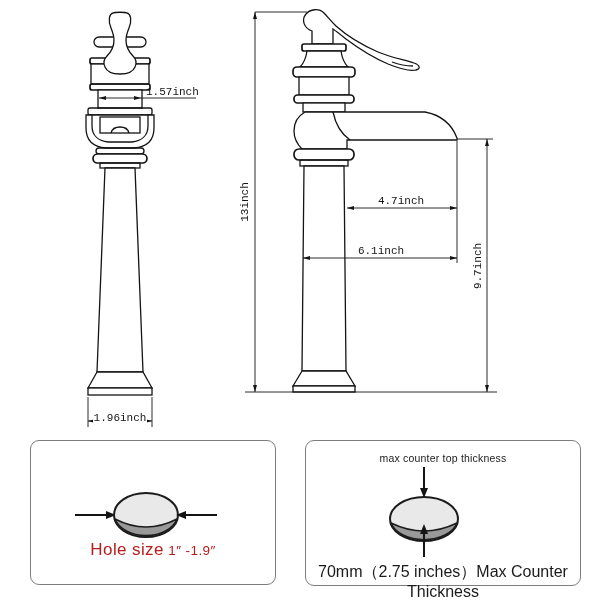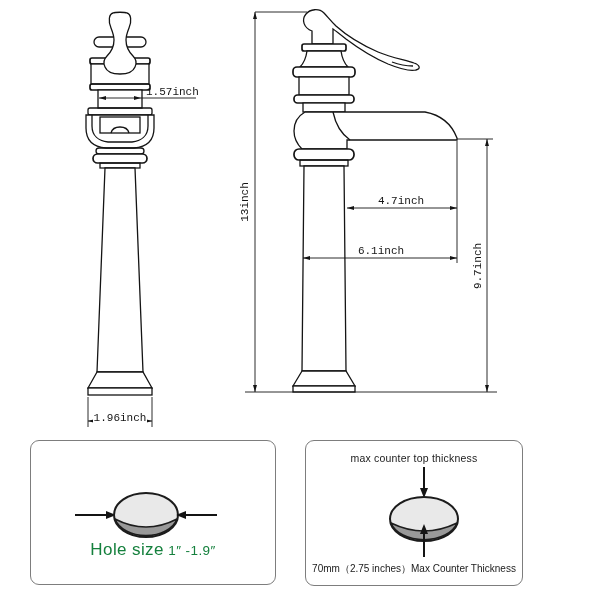--- a/index.html
+++ b/index.html
@@ -8,23 +8,23 @@
   svg text{user-select:none;}
   .dimtext{font-family:"Liberation Mono",monospace;font-size:11px;fill:#141414;}
   .ln{fill:none;stroke:#141414;stroke-width:1.3;}
   .lnb{fill:none;stroke:#141414;stroke-width:1.7;}
   .fw{fill:#ffffff;stroke:#141414;stroke-width:1.3;}
   .fwb{fill:#ffffff;stroke:#141414;stroke-width:1.7;}
   .dim{stroke:#141414;stroke-width:0.9;fill:none;}
   .ah{fill:#141414;stroke:none;}
   .infobox{position:absolute;border:1.5px solid #7d7d7d;border-radius:9px;background:#fff;box-sizing:border-box;}
   .box-title{position:absolute;left:0;width:100%;text-align:center;font-size:10.5px;color:#1a1a1a;letter-spacing:.2px;}
-  .box-caption{position:absolute;left:0;width:100%;text-align:center;font-size:10px;color:#1a1a1a;}
+  .box-caption{position:absolute;left:0;width:100%;text-align:center;font-size:16px;color:#1a1a1a;}
   .box-svg{position:absolute;left:0;top:0;}
-  .hole-size-line{position:absolute;left:0;top:99px;width:100%;text-align:center;color:#15803d;}
+  .hole-size-line{position:absolute;left:0;top:99px;width:100%;text-align:center;color:#b91c1c;}
   .hole-size-label{font-size:17px;letter-spacing:.4px;}
   .hole-size-range{font-size:13.5px;letter-spacing:.4px;}
 </style>
 </head>
 <body>
 
 <div class="stage">
 
   <svg width="600" height="437" viewBox="0 0 600 437" style="position:absolute;left:0;top:0;">
 
@@ -143,21 +143,21 @@
         <line x1="186" y1="74" x2="153" y2="74" stroke="#141414" stroke-width="2"></line>
         <polygon class="ah" points="145,74 155,70 155,78"></polygon>
       </g>
     </svg>
     <div class="hole-size-line">
       <span class="hole-size-label">Hole size</span>
       <span class="hole-size-range">1″ -1.9″</span>
     </div>
   </div>
 
-  <div class="infobox" style="left:305px;top:440px;width:218px;height:146px;">
+  <div class="infobox" style="left:305px;top:440px;width:276px;height:146px;">
     <div class="box-title" style="top:11px;">max counter top thickness</div>
     <svg class="box-svg" width="244" height="146" viewBox="0 0 244 146">
       <g>
         <line x1="118" y1="26" x2="118" y2="49" stroke="#141414" stroke-width="2"></line>
         <polygon class="ah" points="118,57 114,47 122,47"></polygon>
       </g>
       <ellipse cx="118" cy="78" rx="34" ry="22" fill="#e9e9e9" stroke="#1c1c1c" stroke-width="2"></ellipse>
       <path fill="#999999" stroke="#1c1c1c" stroke-width="1.6" d="M85 82 Q118 98 151 82 A34 22 0 0 1 85 82 Z"></path>
       <g>
         <line x1="118" y1="116" x2="118" y2="91" stroke="#141414" stroke-width="2"></line>

